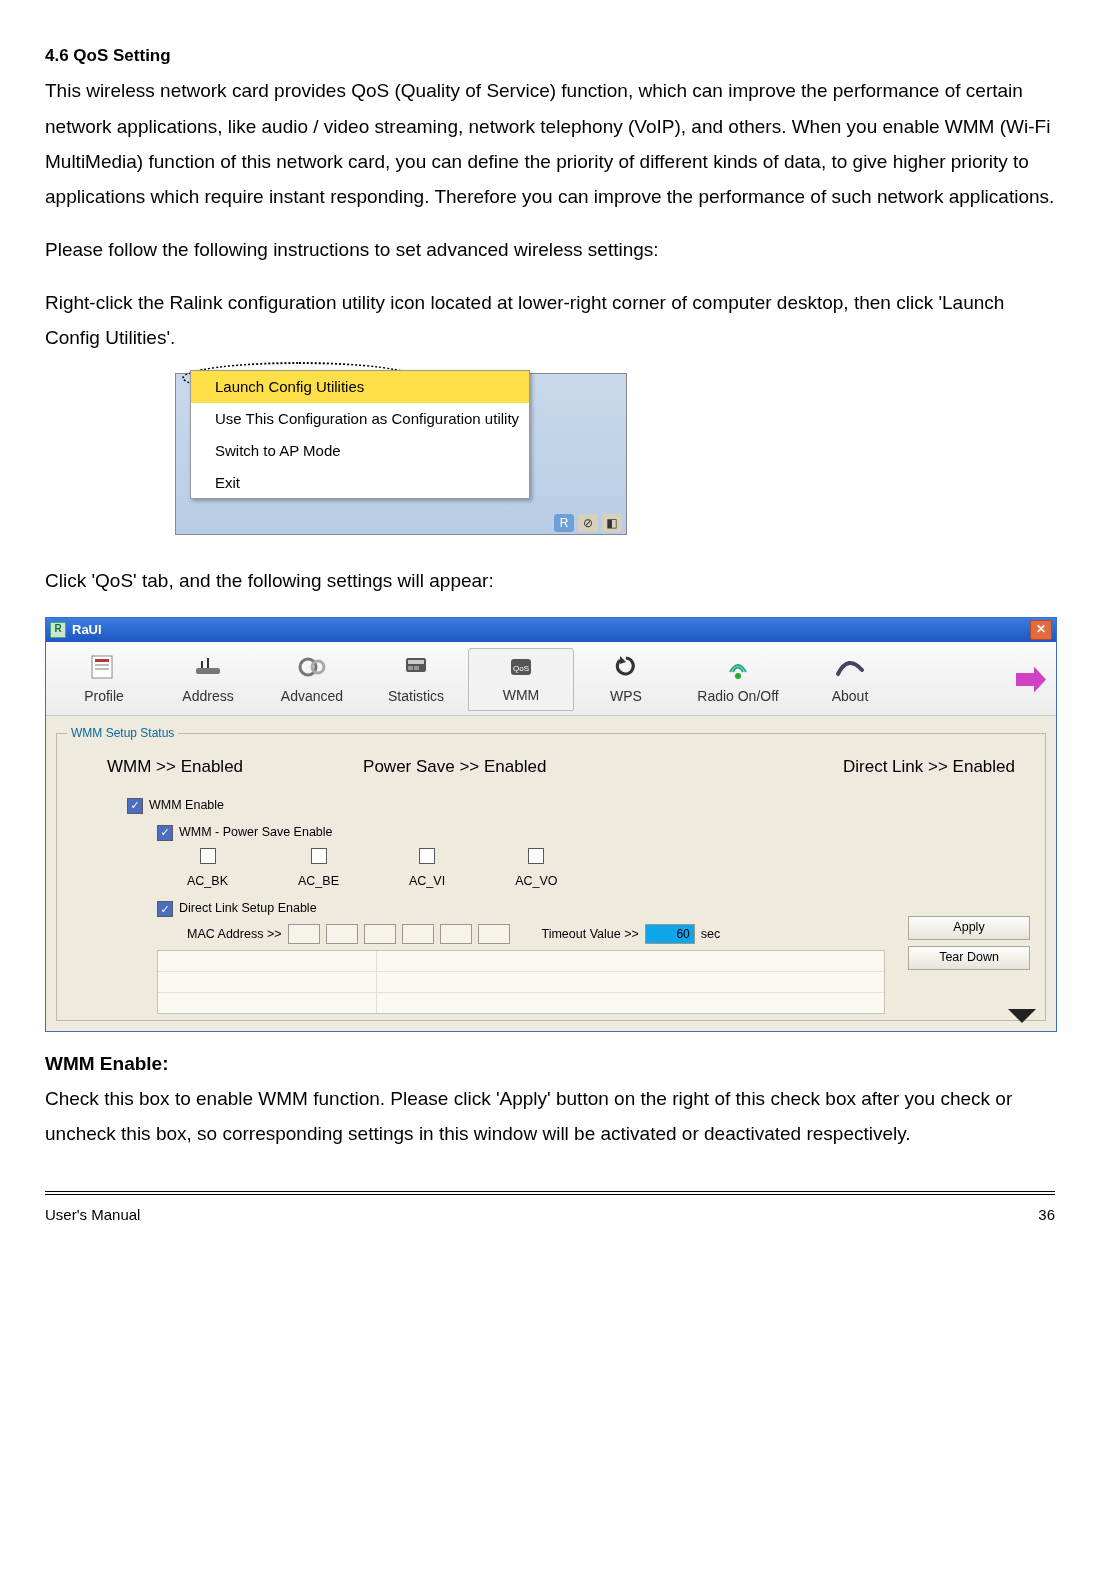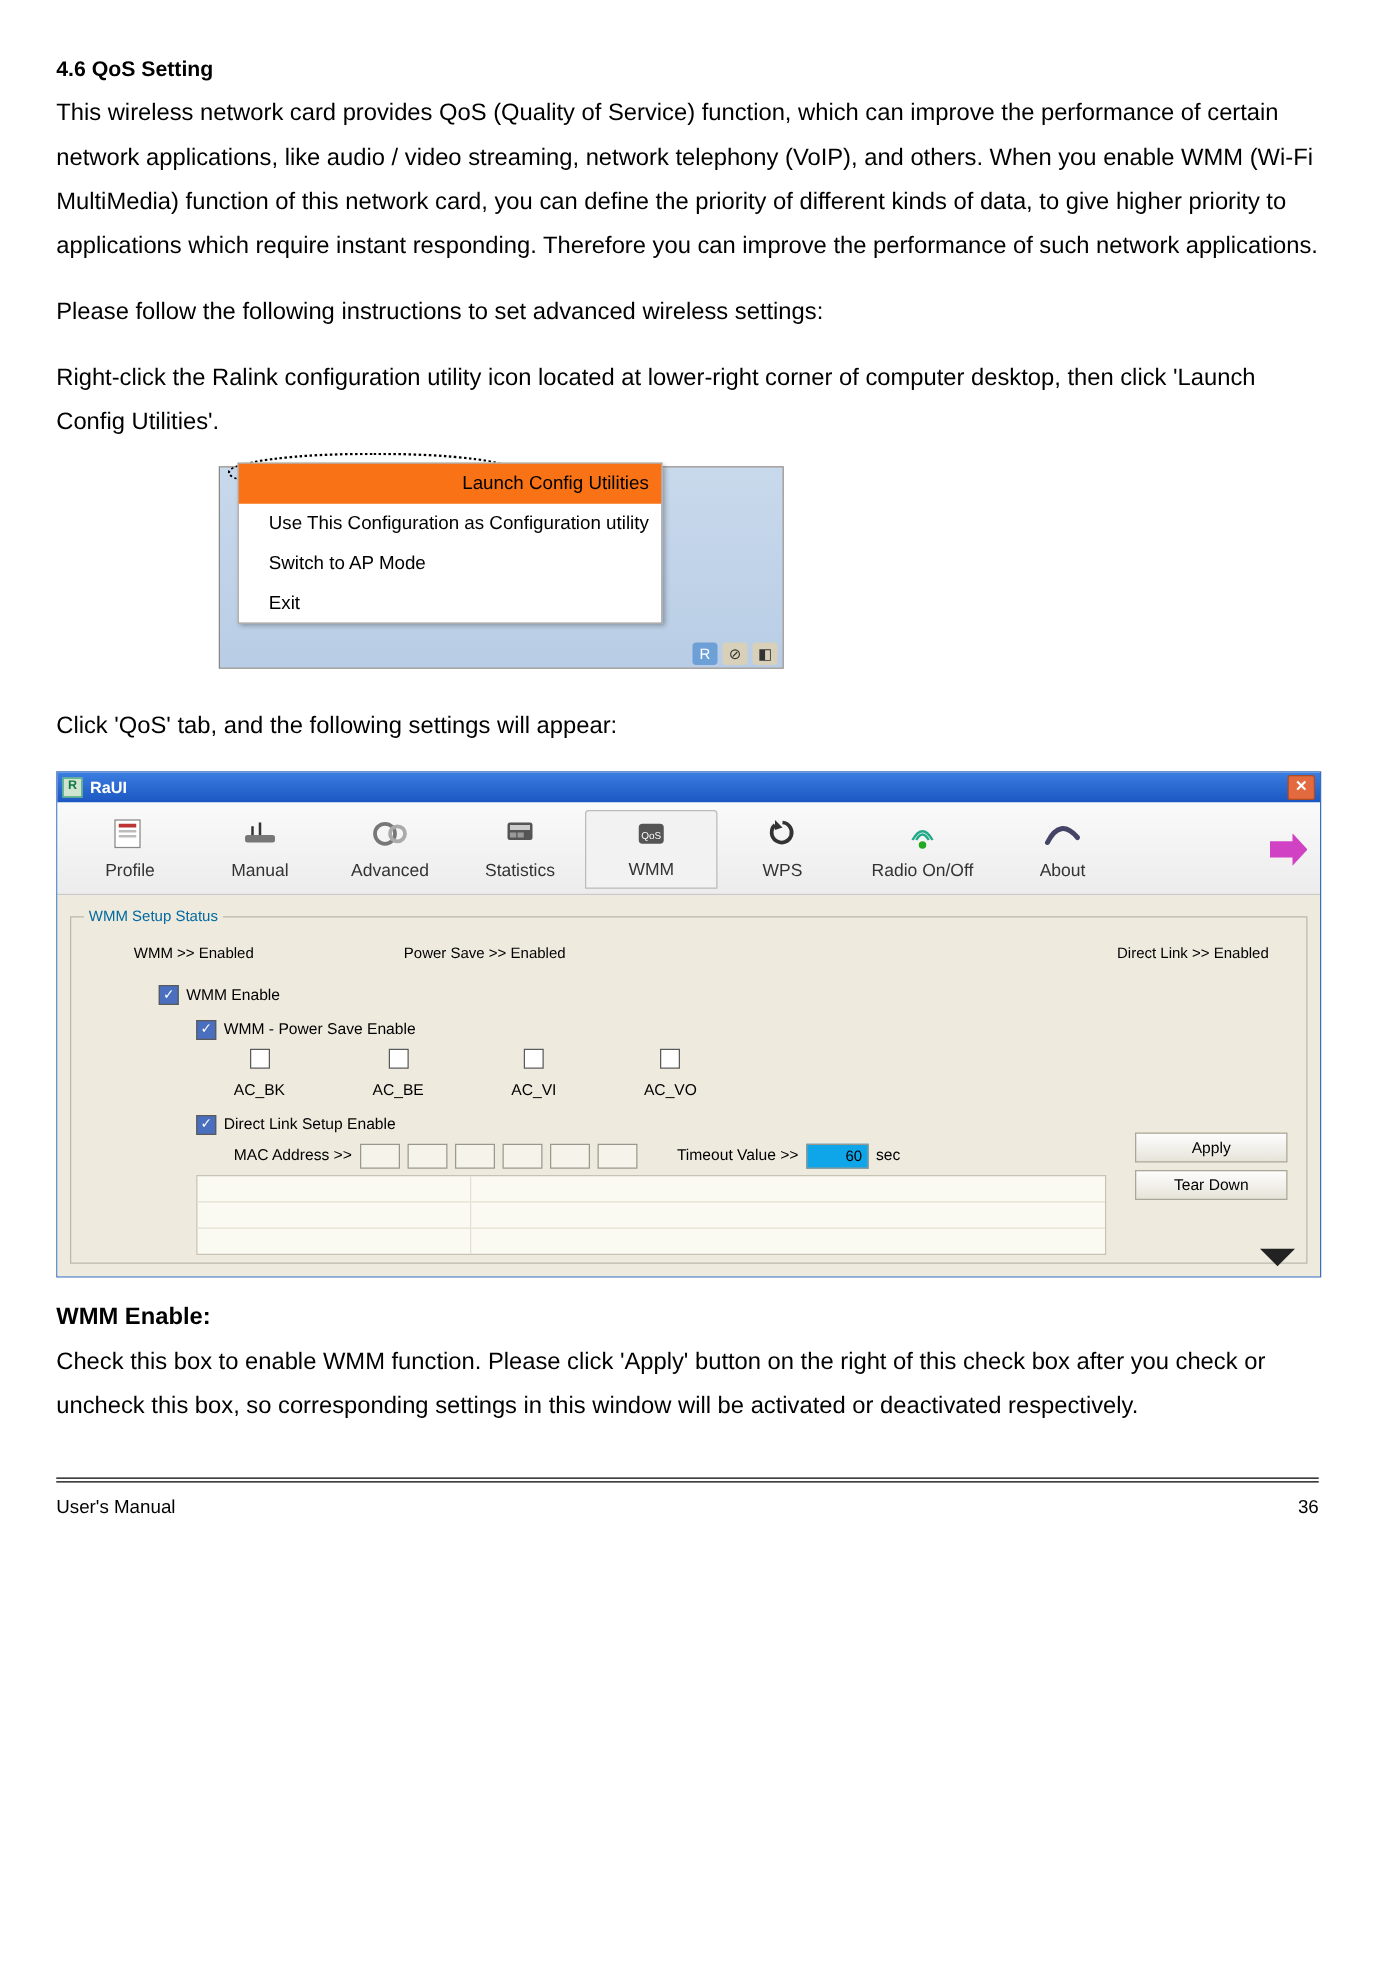--- a/index.html
+++ b/index.html
@@ -41,22 +41,21 @@
     background: #fff;
     border: 1px solid #999;
     box-shadow: 2px 2px 4px rgba(0,0,0,.3);
     font-size: 15px;
   }
   .ctx-menu div {
     padding: 2px 10px 2px 24px;
     white-space: nowrap;
   }
   .ctx-menu .hl {
-    background: #f97316;
-    text-align: right;
+    background: #fde047;
   }
   .dotted-oval {
     position: absolute;
     top: -12px; left: 6px;
     width: 230px; height: 28px;
     border: 2px dotted #000;
     border-radius: 50%;
     pointer-events: none;
   }
   .tray {
@@ -132,21 +131,21 @@
   fieldset.group {
     border: 1px solid #bcb9ab;
     padding: 4px 10px 6px 10px;
     margin: 0;
   }
   fieldset.group legend { font-size: 12px; padding: 0 4px; color:#0369a1;}
   .status-row {
     display: flex;
     gap: 120px;
     padding: 2px 20px 10px 40px;
-    font-size: 12px;
+    font-size: 17px;
   }
   .status-row .spacer { flex: 1; }
   .opt-row {
     display: flex; align-items: center; gap: 6px;
     padding: 2px 0 2px 60px;
     font-size: 12.5px;
   }
   .opt-row.indent1 { padding-left: 90px; }
   .opt-row.indent2 { padding-left: 120px; }
   .chk {
@@ -234,21 +233,21 @@
             <rect x="9" y="16" width="14" height="2" fill="#bbb"></rect>
           </svg></div>
       <span>Profile</span>
     </div>
     <div class="tool">
       <div class="ico"><svg viewBox="0 0 36 30">
             <rect x="6" y="16" width="24" height="6" fill="#777" rx="2"></rect>
             <line x1="18" y1="16" x2="18" y2="6" stroke="#333" stroke-width="2"></line>
             <line x1="12" y1="16" x2="12" y2="9" stroke="#333" stroke-width="2"></line>
           </svg></div>
-      <span>Manual</span>
+      <span>Address</span>
     </div>
     <div class="tool">
       <div class="ico"><svg viewBox="0 0 36 30">
             <circle cx="14" cy="15" r="8" fill="none" stroke="#777" stroke-width="3"></circle>
             <circle cx="24" cy="15" r="6" fill="none" stroke="#aaa" stroke-width="3"></circle>
           </svg></div>
       <span>Advanced</span>
     </div>
     <div class="tool">
       <div class="ico"><svg viewBox="0 0 36 30">

